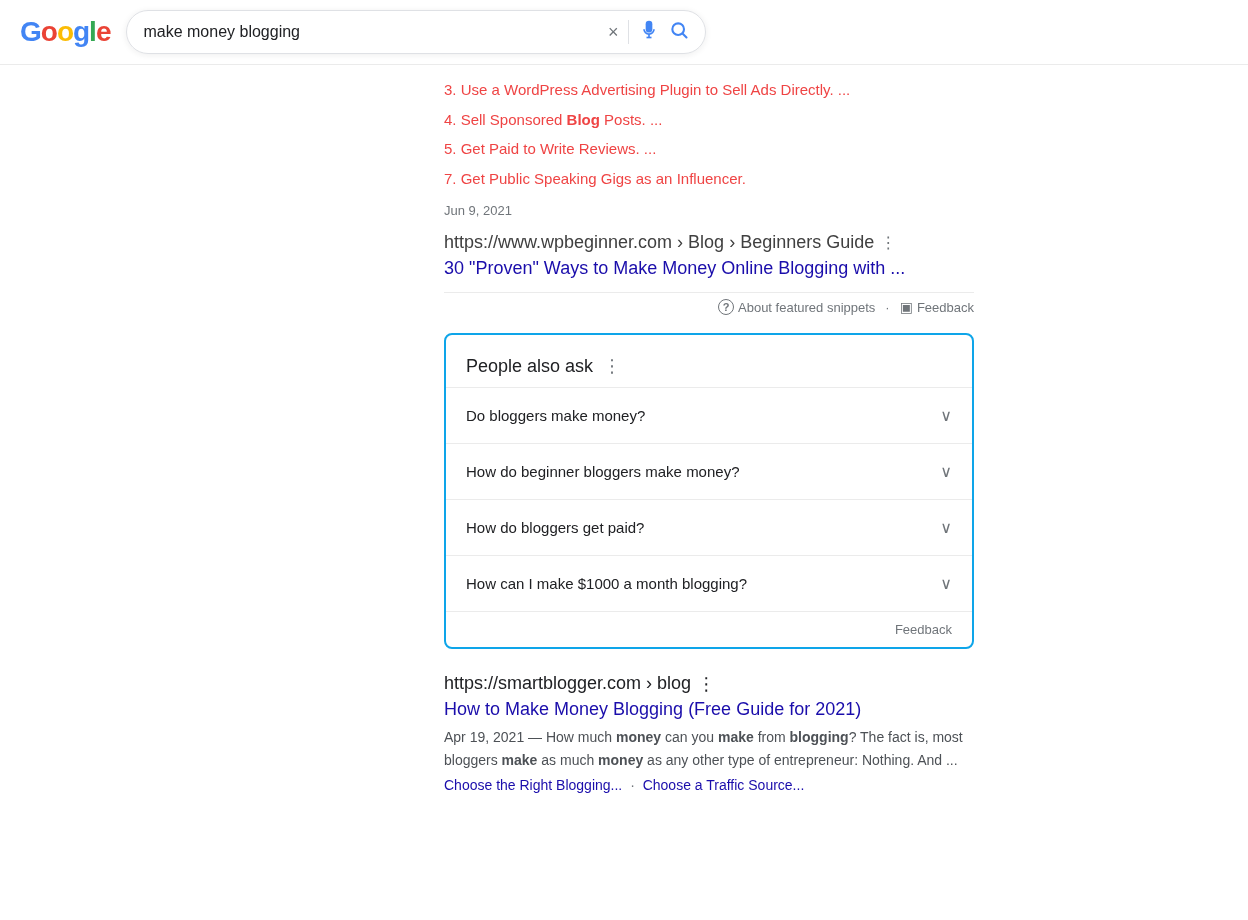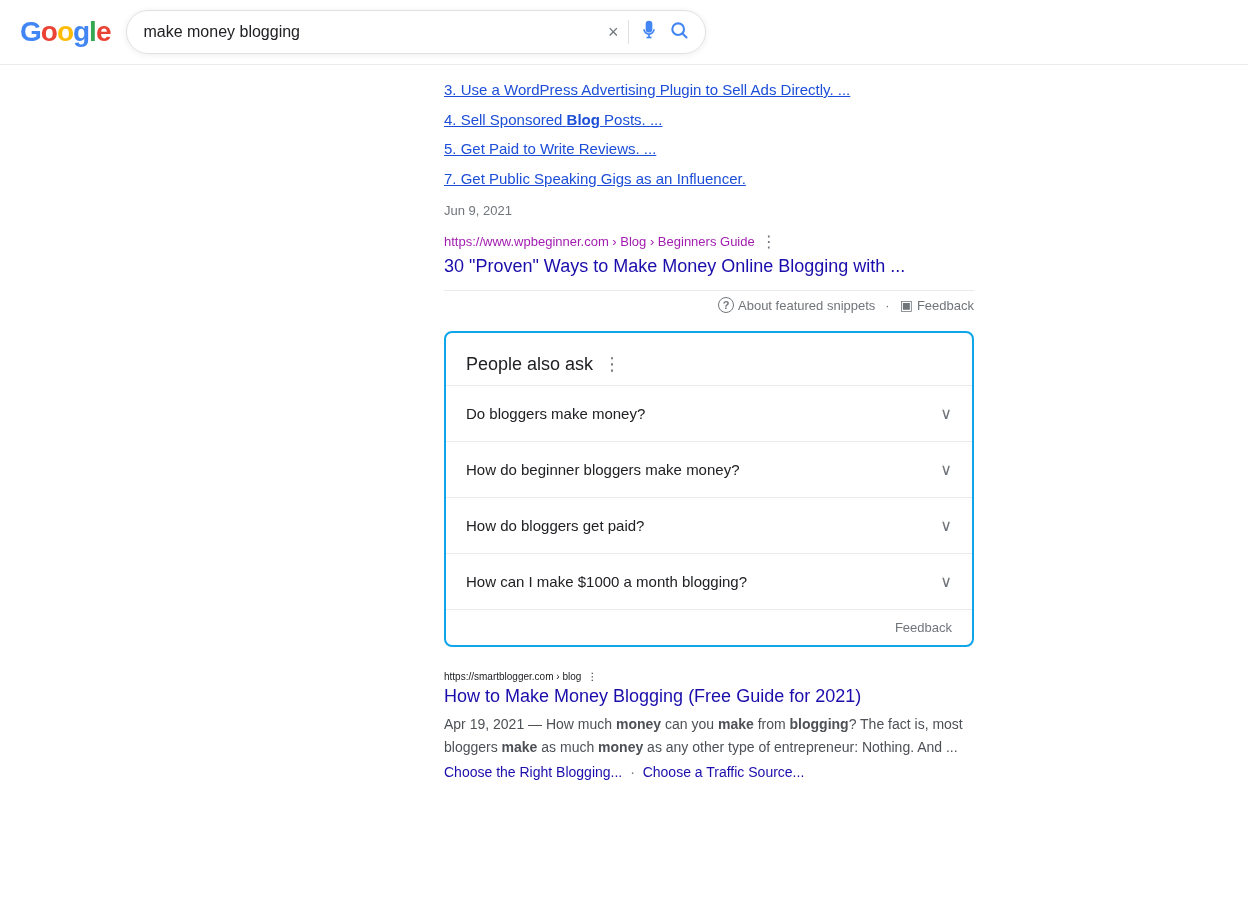--- a/index.html
+++ b/index.html
@@ -81,22 +81,21 @@
       margin: 0 auto;
       padding: 10px 0 20px 170px;
     }
 
     
     .snippet-list {
       list-style: none;
       margin-bottom: 10px;
       font-size: 15px;
       line-height: 1.7;
-      color: #1d4ed8;
-      text-decoration: underline;
+      color: #ef4444;
     }
     .snippet-list li {
       padding: 2px 0;
     }
     .bold { font-weight: bold; }
 
     .snippet-date {
       color: #70757a;
       font-size: 13px;
       margin-top: 6px;
@@ -106,22 +105,22 @@
     
     .source-url {
       display: flex;
       align-items: center;
       gap: 6px;
       color: #202124;
       font-size: 13px;
       margin-bottom: 4px;
     }
     .source-url .breadcrumb {
-      color: #a21caf;
-      font-size: 13px;
+      color: #404040;
+      font-size: 18px;
     }
     .source-url .menu-dots {
       color: #70757a;
       cursor: pointer;
       font-size: 16px;
     }
     .source-link {
       color: #1a0dab;
       font-size: 18px;
       text-decoration: none;
@@ -224,23 +223,22 @@
       font-size: 13px;
       cursor: pointer;
     }
 
     
     .result-section {
       margin-top: 8px;
     }
     .result-url {
       display: flex;
-      align-items: center;
       gap: 6px;
-      font-size: 10px;
+      font-size: 18px;
       color: #202124;
       margin-bottom: 4px;
     }
     .result-title {
       color: #1a0dab;
       font-size: 18px;
       text-decoration: none;
       display: block;
       margin-bottom: 6px;
     }

